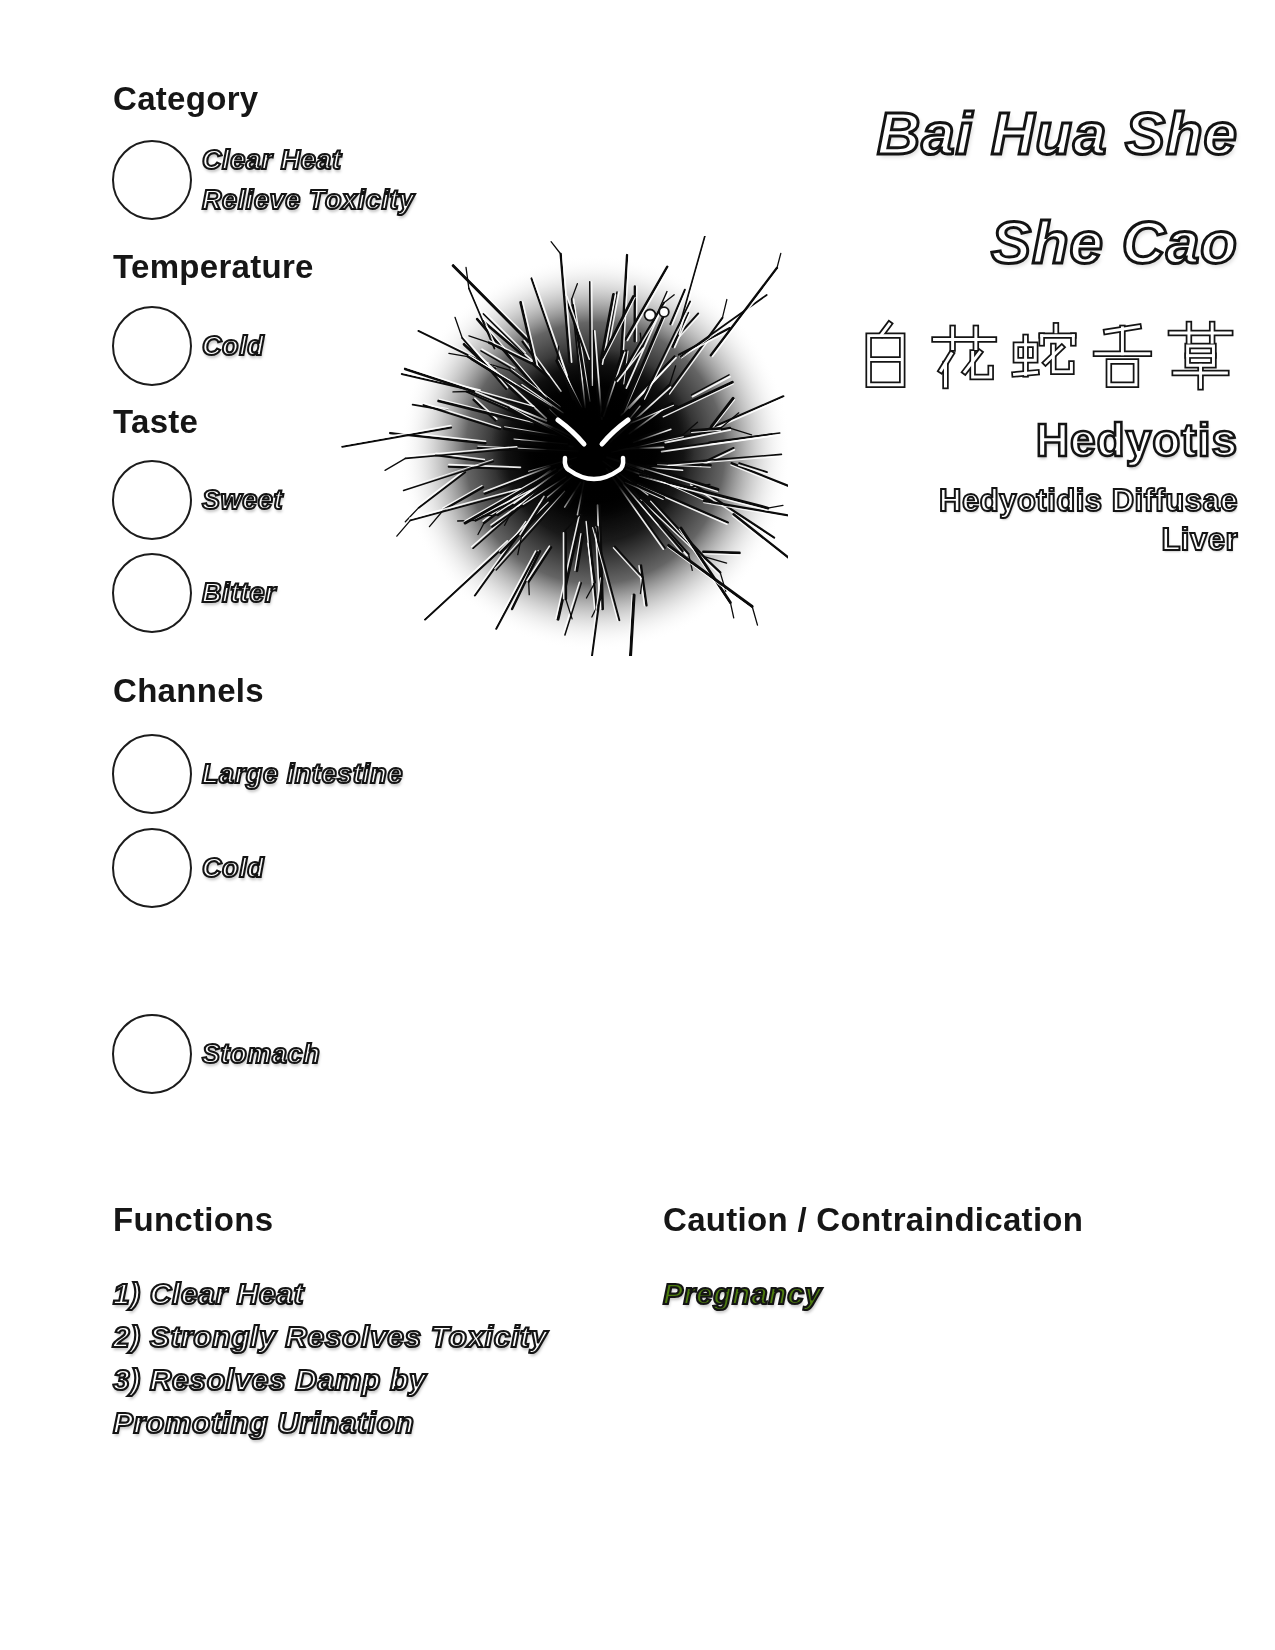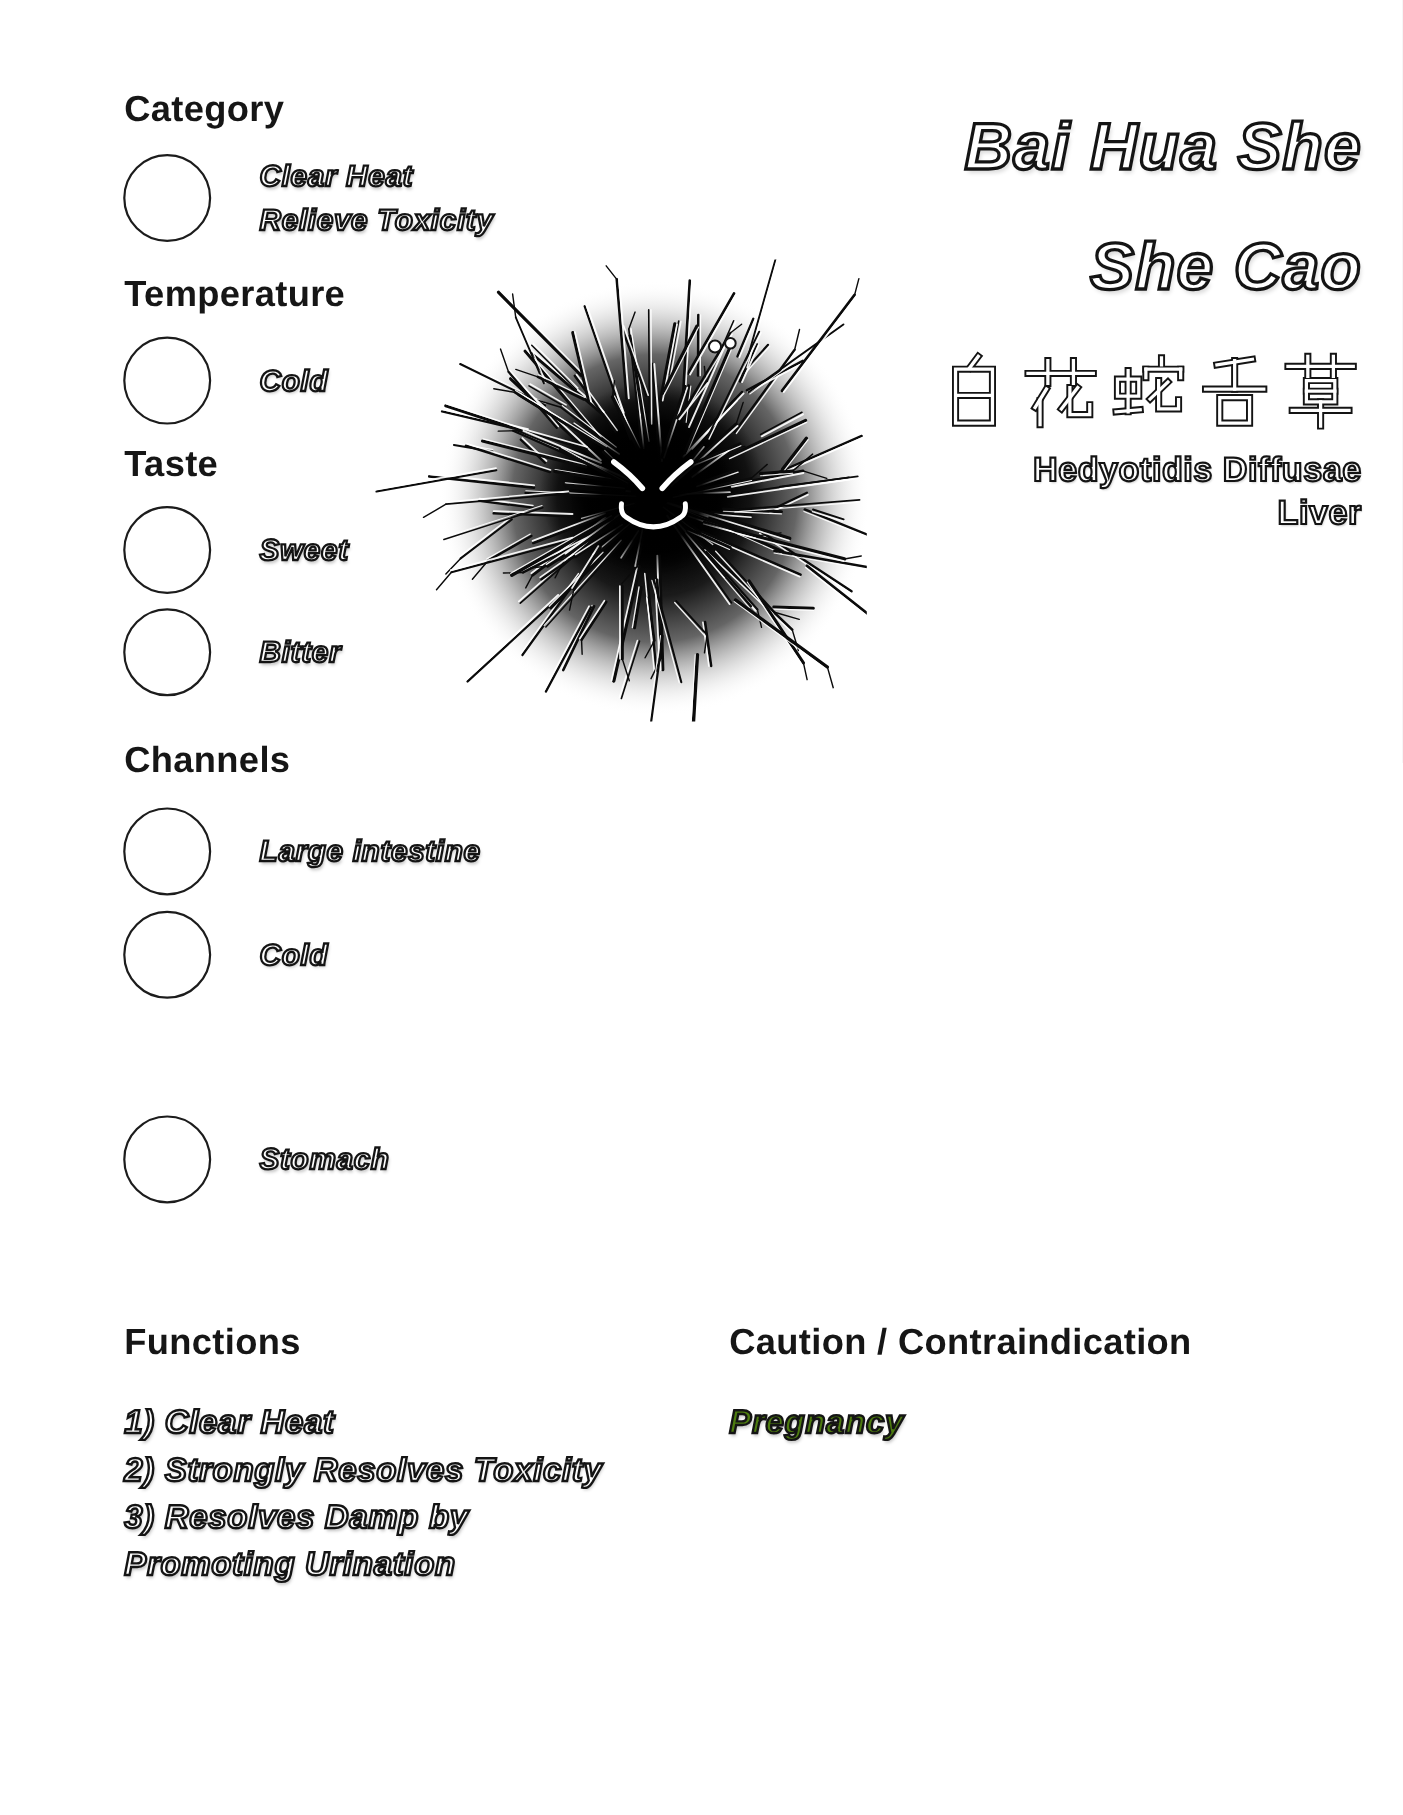--- a/index.html
+++ b/index.html
@@ -12,21 +12,21 @@
     margin:0 auto;
     padding-left:40px;
   }
   .heading{
     position:absolute;left:113px;
     font-size:33px;font-weight:bold;color:#161616;
     letter-spacing:0.3px;margin:0;
   }
   .row{
     position:absolute;left:112px;height:82px;
-    display:flex;align-items:center;gap:44px;
+    display:flex;align-items:center;gap:10px;
   }
   .circle{
     width:80px;height:80px;box-sizing:border-box;
     border:2px solid #1c1c1c;border-radius:50%;
     background:#ffffff;flex:0 0 auto;
   }
   .olabel{
     font-size:27px;font-weight:800;font-style:italic;
     color:#ffffff;-webkit-text-stroke:2.1px #141414;
     letter-spacing:0.6px;line-height:40px;white-space:nowrap;
@@ -190,20 +190,21 @@
         <polyline points="376,48 458,48" fill="none" stroke="#ffffff" stroke-width="4.6" stroke-linecap="square" stroke-linejoin="miter"></polyline>
         <polyline points="396,60 438,60 438,96 396,96 396,60" fill="none" stroke="#ffffff" stroke-width="4.6" stroke-linecap="square" stroke-linejoin="miter"></polyline>
         <polyline points="492,16 584,16" fill="none" stroke="#ffffff" stroke-width="4.6" stroke-linecap="square" stroke-linejoin="miter"></polyline>
         <polyline points="520,2 520,30" fill="none" stroke="#ffffff" stroke-width="4.6" stroke-linecap="square" stroke-linejoin="miter"></polyline>
         <polyline points="556,2 556,30" fill="none" stroke="#ffffff" stroke-width="4.6" stroke-linecap="square" stroke-linejoin="miter"></polyline>
         <polyline points="518,36 558,36 558,66 518,66 518,36" fill="none" stroke="#ffffff" stroke-width="4.6" stroke-linecap="square" stroke-linejoin="miter"></polyline>
         <polyline points="518,51 558,51" fill="none" stroke="#ffffff" stroke-width="4.6" stroke-linecap="square" stroke-linejoin="miter"></polyline>
         <polyline points="498,78 578,78" fill="none" stroke="#ffffff" stroke-width="4.6" stroke-linecap="square" stroke-linejoin="miter"></polyline>
         <polyline points="538,66 538,100" fill="none" stroke="#ffffff" stroke-width="4.6" stroke-linecap="square" stroke-linejoin="miter"></polyline>
       </svg>
+    <div class="latin">Hedyotis</div>
     <div class="pharm first">Hedyotidis Diffusae</div>
     <div class="pharm">Liver</div>
   </div>
 
   <svg id="herb-svg" class="herb-svg" width="460" height="420" viewBox="0 0 460 420" role="img" aria-label="Dark spiky ball of dried herb stems with a mischievous smiling face">
     <defs>
       <radialGradient id="g1">
         <stop offset="0" stop-color="#000000"></stop>
         <stop offset="0.45" stop-color="#1a1a1a"></stop>
         <stop offset="0.66" stop-color="#4a4a4a" stop-opacity="0.85"></stop>

